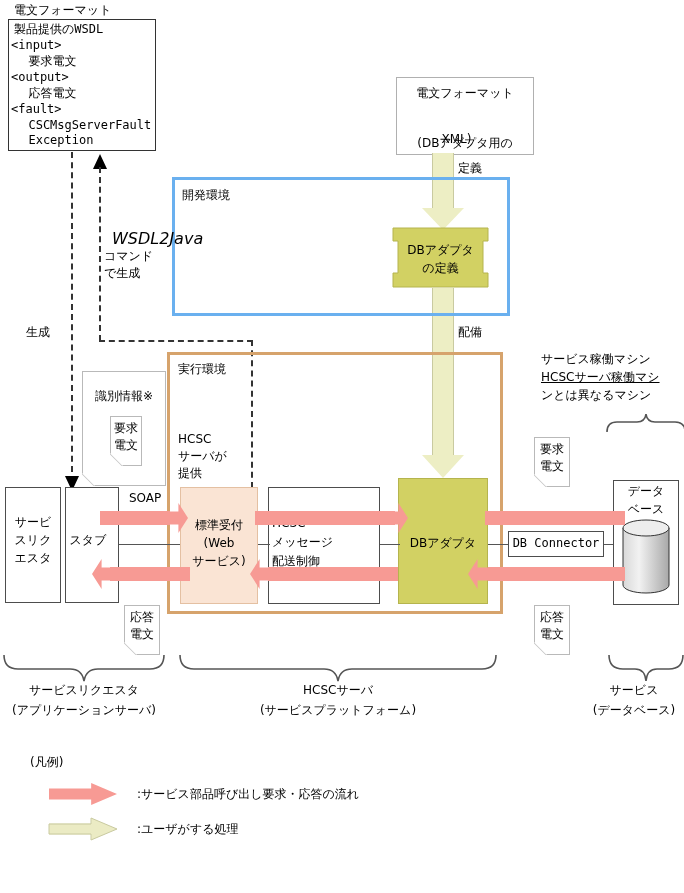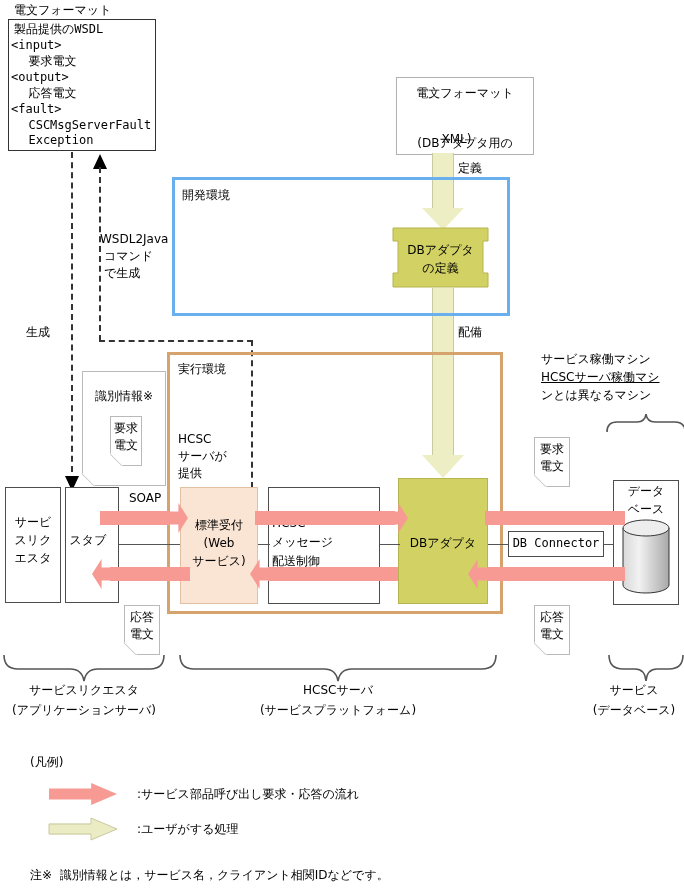--- a/index.html
+++ b/index.html
@@ -191,21 +191,21 @@
   <div class="dash-v" style="left:71px; top:152px; height:330px;"></div>
   <svg class="ovl" width="684" height="893">
     <polygon points="72,491 65,476 79,476" fill="#000"></polygon>
     <polygon points="100,154 93,169 107,169" fill="#000"></polygon>
   </svg>
   <div class="txt" style="left:26px; top:325px; font-size:12px;">生成</div>
 
   <div class="dash-v" style="left:99px; top:167px; height:174px;"></div>
   <div class="dash-h" style="left:99px; top:340px; width:154px;"></div>
   <div class="dash-v" style="left:251px; top:340px; height:148px;"></div>
-  <div class="txt" style="left:100px; top:232px; font-size:12px;">WSDL2Java</div>
+  <div class="txt" style="left:112px; top:232px; font-size:16px;font-style:italic;">WSDL2Java</div>
   <div class="txt" style="left:104px; top:249px; font-size:12px;">コマンド</div>
   <div class="txt" style="left:104px; top:266px; font-size:12px;">で生成</div>
 
   <div class="env-run" style="left:167px; top:352px; width:336px; height:262px;"></div>
   <div class="txt" style="left:178px; top:362px; font-size:12px;">実行環境</div>
 
   <div class="txt" style="left:178px; top:432px; font-size:12px;">HCSC</div>
   <div class="txt" style="left:178px; top:449px; font-size:12px;">サーバが</div>
   <div class="txt" style="left:178px; top:466px; font-size:12px;">提供</div>
 
@@ -334,15 +334,14 @@
 
   <div class="lg-red" style="left:49px; top:783px; width:68px; height:22px;"></div>
   <div class="txt" style="left:137px; top:787px; font-size:12px;">:サービス部品呼び出し要求・応答の流れ</div>
 
   <div class="lg-yel" style="left:49px; top:818px; width:68px; height:22px;"></div>
   <svg class="ovl" width="684" height="893">
     <polygon points="49,824 91,824 91,818 117,829 91,840 91,834 49,834" fill="none" stroke="#c9caa0" stroke-width="1"></polygon>
   </svg>
   <div class="txt" style="left:137px; top:822px; font-size:12px;">:ユーザがする処理</div>
 
-  <div class="txt" style="left:30px; top:868px; font-size:12px;">注※  識別情報とは，サービス名，クライアント相関IDなどです。</div>
 
 </div>
 
 </body></html>

